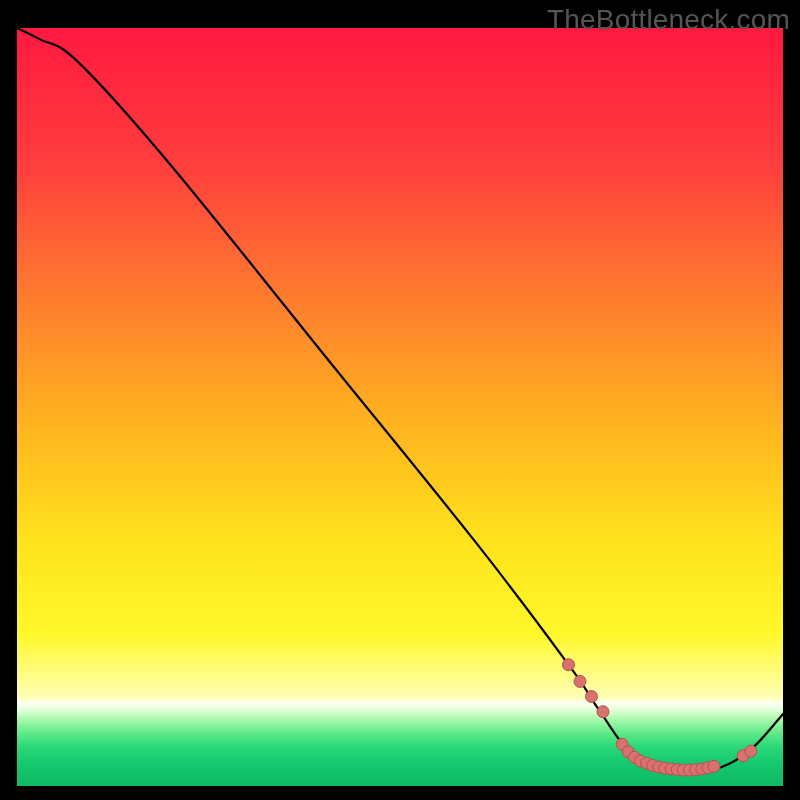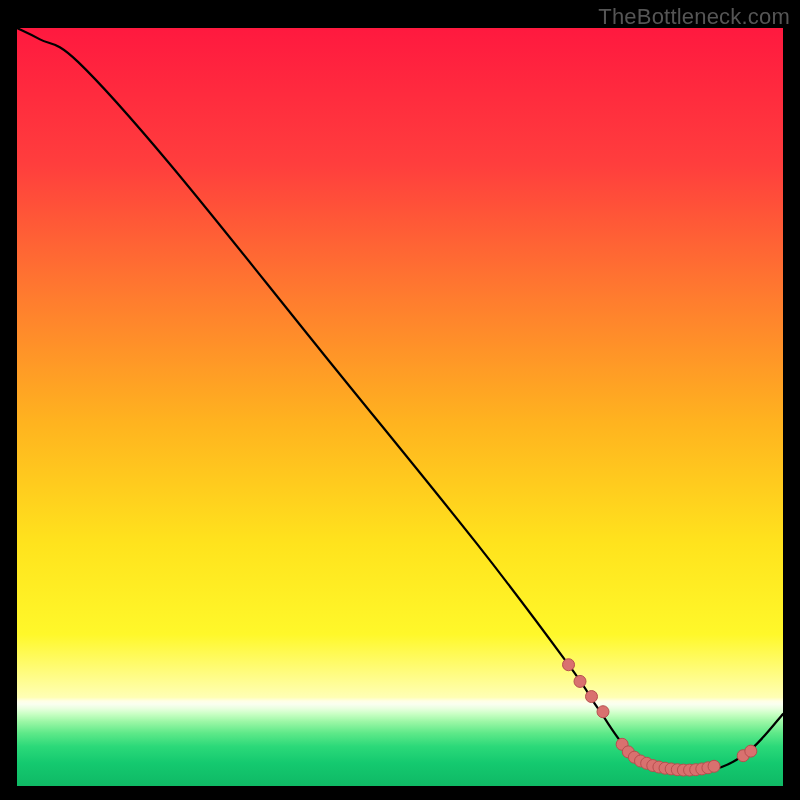--- a/index.html
+++ b/index.html
@@ -15,21 +15,21 @@
     position: relative;
     width: 800px;
     height: 800px;
     background: #000;
   }
   .watermark {
     position: absolute;
     top: 4px;
     right: 10px;
     color: #555;
-    font-size: 22px;
+    font-size: 28px;
     font-weight: 500;
     letter-spacing: 0.2px;
     z-index: 5;
   }
   .plot-outer {
     position: absolute;
     left: 17px;
     top: 28px;
     width: 766px;
     height: 758px;

